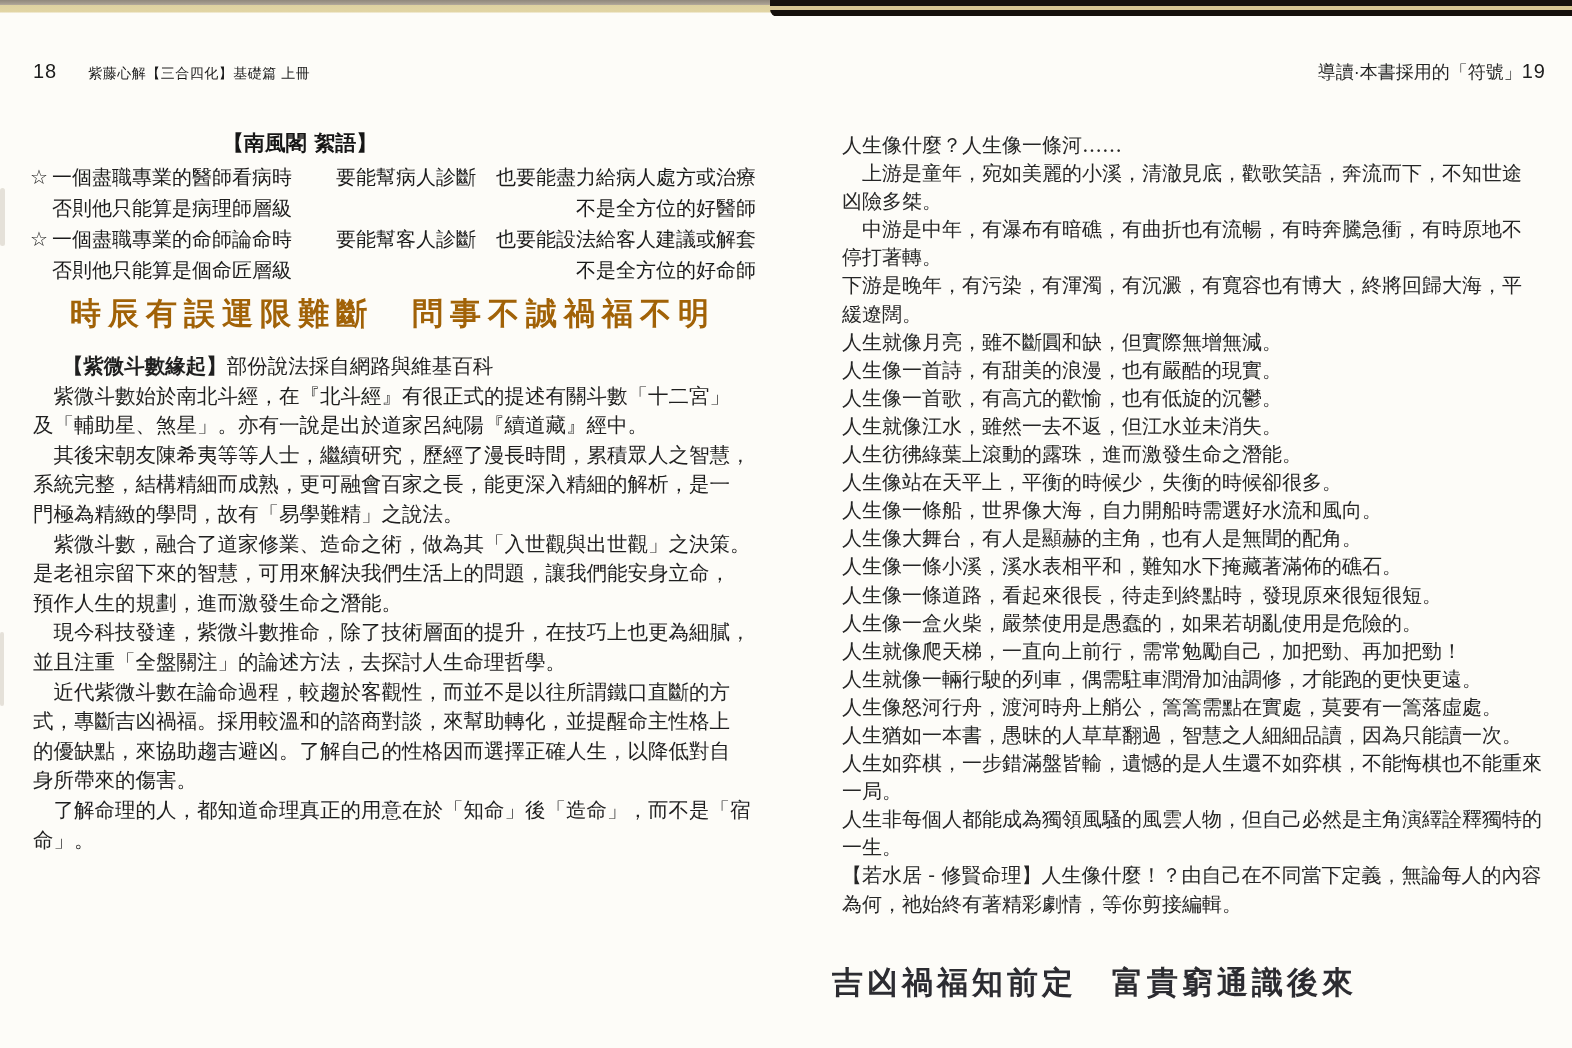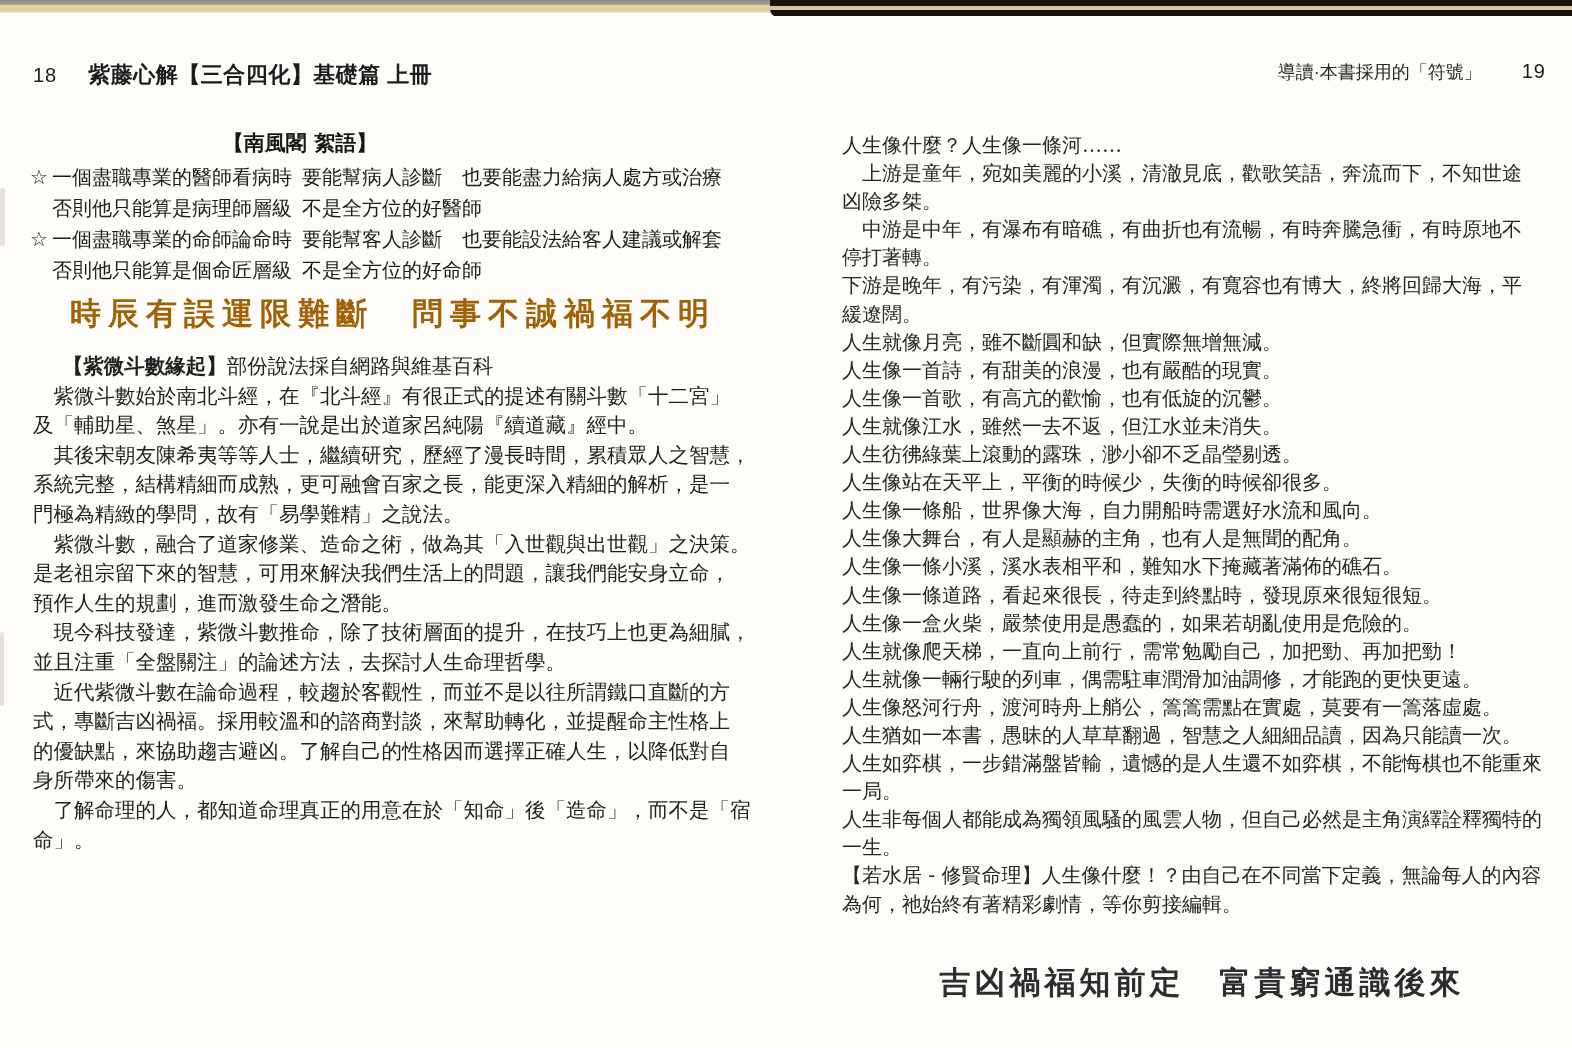--- a/index.html
+++ b/index.html
@@ -18,34 +18,34 @@
     background:linear-gradient(to bottom,#17120e 0,#17120e 6px,#d8c795 6px,#d8c795 10px,#15100c 10px,#15100c 16px,rgba(21,16,12,0) 16px);
     border-bottom-left-radius:8px;
   }
   .smudge { position:absolute; background:#c7c0b4; opacity:.45; border-radius:4px; }
   .smudge.s1 { left:0; top:188px; width:5px; height:58px; }
   .smudge.s2 { left:0; top:632px; width:4px; height:74px; }
   
   .hdr { position:absolute; top:60px; font-family:"Liberation Sans", sans-serif; color:#1c1c1c; }
   .hdr-left { left:33px; display:flex; align-items:baseline; gap:31px; }
   .hdr-left .pnum { font-size:20px; font-weight:500; letter-spacing:1px; }
-  .hdr-left .rtitle { font-size:22px; font-weight:700; letter-spacing:.5px; }
-  .hdr-right { left:786px; width:786px; display:flex; justify-content:flex-end; align-items:baseline; gap:40px; padding-right:26px; box-sizing:border-box; }
+  .hdr-left .rtitle { font-size:14px; font-weight:400; letter-spacing:.5px; }
+  .hdr-right { left:786px; width:786px; display:flex; justify-content:flex-end; align-items:baseline; padding-right:26px; box-sizing:border-box; }
   .hdr-right .rtitle { font-size:18px; font-weight:500; color:#262626; }
   .hdr-right .pnum { font-size:20px; font-weight:500; letter-spacing:1px; }
   
   .verse-title {
     position:absolute; top:129px; left:0; width:600px; text-align:center;
     font-size:21px; font-weight:700; color:#161616;
   }
   .verse-rows { position:absolute; top:162px; left:30px; width:726px; font-size:20px; color:#1b1b1b; }
   .vrow { display:flex; line-height:31px; }
   .vstar { width:22px; flex:none; }
   .vcol1 { width:250px; flex:none; }
-  .vcol2 { flex:1; }
+  .vcol2 { flex:1;text-align:right; }
   
   .motto-left {
     position:absolute; top:293px; left:0; width:786px; text-align:center;
     font-size:31px; font-weight:700; letter-spacing:7px; color:#a16207;
   }
   
   .left-body {
     position:absolute; top:352px; left:33px; width:726px;
     font-size:20.5px; line-height:29.6px; color:#1f1f1f;
   }
@@ -53,21 +53,21 @@
   .origin-line { height:29.6px; text-indent:1.45em; white-space:pre; }
   .origin-line .b { font-weight:700; }
   
   .right-body {
     position:absolute; left:842px; top:131px; width:714px;
     font-size:20px; line-height:28.1px; color:#262626;
   }
   .right-body .line { height:28.1px; white-space:pre; }
   
   .motto-right {
-    position:absolute; left:786px; top:962px; width:786px; text-align:center;
+    position:absolute; left:786px; top:962px; width:786px; 
     padding-left:46px; box-sizing:border-box;
     font-size:31px; font-weight:700; letter-spacing:4px; color:#2c2c31;
   }
 </style>
 </head>
 <body>
 
 <div class="scan">
 
   <div class="band-left"></div>
@@ -142,21 +142,21 @@
       <div class="line">　上游是童年，宛如美麗的小溪，清澈見底，歡歌笑語，奔流而下，不知世途</div>
       <div class="line">凶險多桀。</div>
       <div class="line">　中游是中年，有瀑布有暗礁，有曲折也有流暢，有時奔騰急衝，有時原地不</div>
       <div class="line">停打著轉。</div>
       <div class="line">下游是晚年，有污染，有渾濁，有沉澱，有寬容也有博大，終將回歸大海，平</div>
       <div class="line">緩遼闊。</div>
       <div class="line">人生就像月亮，雖不斷圓和缺，但實際無增無減。</div>
       <div class="line">人生像一首詩，有甜美的浪漫，也有嚴酷的現實。</div>
       <div class="line">人生像一首歌，有高亢的歡愉，也有低旋的沉鬱。</div>
       <div class="line">人生就像江水，雖然一去不返，但江水並未消失。</div>
-      <div class="line">人生彷彿綠葉上滾動的露珠，渺小卻不乏晶瑩剔透。</div>
+      <div class="line">人生彷彿綠葉上滾動的露珠，進而激發生命之潛能。</div>
       <div class="line">人生像站在天平上，平衡的時候少，失衡的時候卻很多。</div>
       <div class="line">人生像一條船，世界像大海，自力開船時需選好水流和風向。</div>
       <div class="line">人生像大舞台，有人是顯赫的主角，也有人是無聞的配角。</div>
       <div class="line">人生像一條小溪，溪水表相平和，難知水下掩藏著滿佈的礁石。</div>
       <div class="line">人生像一條道路，看起來很長，待走到終點時，發現原來很短很短。</div>
       <div class="line">人生像一盒火柴，嚴禁使用是愚蠢的，如果若胡亂使用是危險的。</div>
       <div class="line">人生就像爬天梯，一直向上前行，需常勉勵自己，加把勁、再加把勁！</div>
       <div class="line">人生就像一輛行駛的列車，偶需駐車潤滑加油調修，才能跑的更快更遠。</div>
       <div class="line">人生像怒河行舟，渡河時舟上艄公，篙篙需點在實處，莫要有一篙落虛處。</div>
       <div class="line">人生猶如一本書，愚昧的人草草翻過，智慧之人細細品讀，因為只能讀一次。</div>

